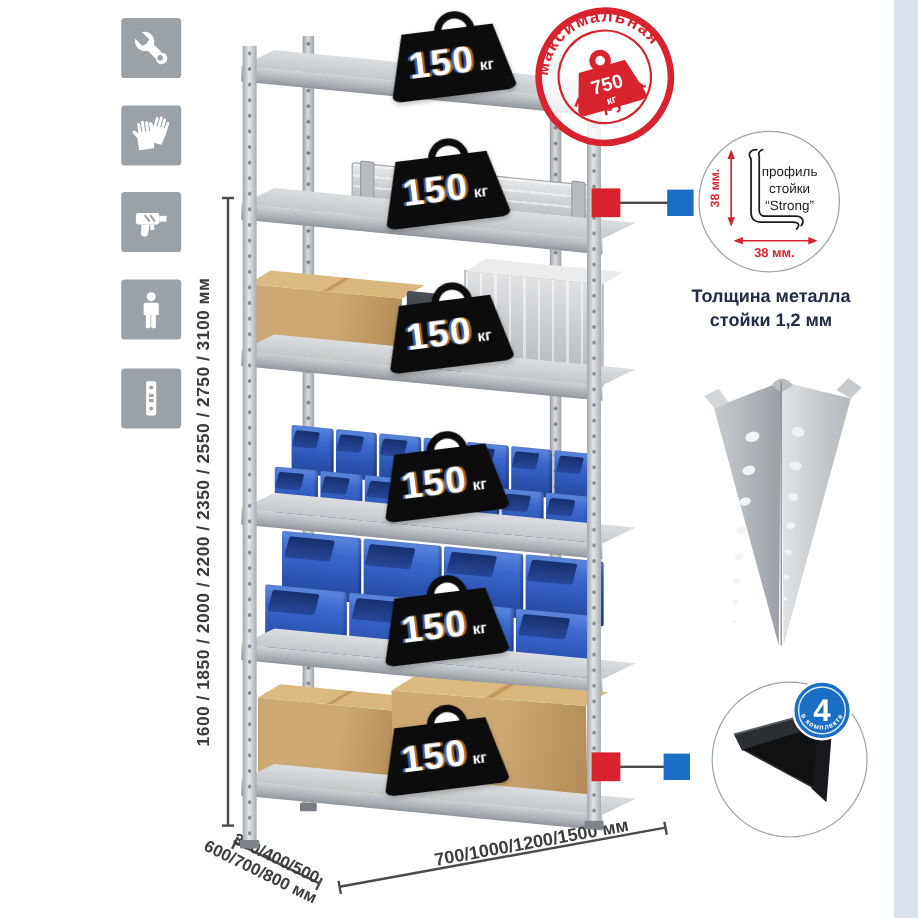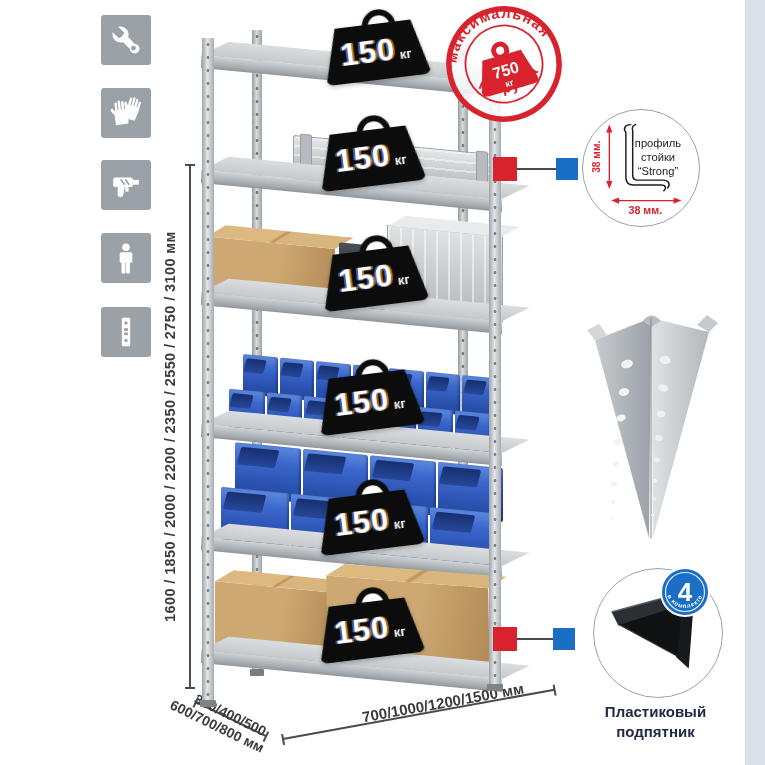--- a/index.html
+++ b/index.html
@@ -313,20 +313,24 @@
         <polygon points="101,93 93,89.8 93,96.2"></polygon>
       </g>
       <text transform="rotate(-90 17 48)" x="17" y="48" text-anchor="middle" font-size="10.5" font-weight="bold" fill="#d8232e">38 мм.</text>
       <text x="64" y="107" text-anchor="middle" font-size="11" font-weight="bold" fill="#d8232e">38 мм.</text>
       <g font-size="11.5" fill="#1c1c1c" text-anchor="middle">
         <text x="77" y="38">профиль</text>
         <text x="77" y="52">стойки</text>
         <text x="77" y="67">“Strong”</text>
       </g>
     </svg>
+  </div>
+  <div class="caption cap-profile">
+    <span>Толщина металла</span><br>
+    <span>стойки 1,2 мм</span>
   </div>
 
   <svg class="corner-post" viewBox="0 0 136 250">
     <defs>
       <linearGradient id="gL" x1="0" y1="0" x2="1" y2="0">
         <stop offset="0" stop-color="#c8ccd0"></stop>
           <stop offset="1" stop-color="#9aa0a6"></stop>
       </linearGradient>
       <linearGradient id="gR" x1="0" y1="0" x2="1" y2="0">
         <stop offset="0" stop-color="#e0e3e5"></stop>
@@ -376,24 +380,20 @@
       <circle cx="26" cy="26" r="19.5" fill="none" stroke="rgba(255,255,255,.85)" stroke-width="1.2"></circle>
       <defs>
           <path id="bArc" d="M 8 29 A 19 19 0 0 0 44 29"></path>
         </defs>
       <text x="26" y="34.5" text-anchor="middle" font-size="26" font-weight="bold" fill="#fff">4</text>
       <text font-size="6" font-weight="bold" fill="#fff" letter-spacing=".8">
         <textPath href="#bArc" startOffset="50%" text-anchor="middle">в комплекте</textPath>
       </text>
     </svg>
   </div>
-  <div class="caption cap-foot">
-    <span>Пластиковый</span><br>
-    <span>подпятник</span>
-  </div>
 
   <div class="dim-line dim-depth-line"></div>
   <div class="dim-text dim-depth-text">
     <span>300/400/500</span>
     <span class="l2">600/700/800 мм</span>
   </div>
   <div class="dim-line dim-width-line"></div>
   <div class="dim-text dim-width-text">700/1000/1200/1500 мм</div>
 </div>
 

